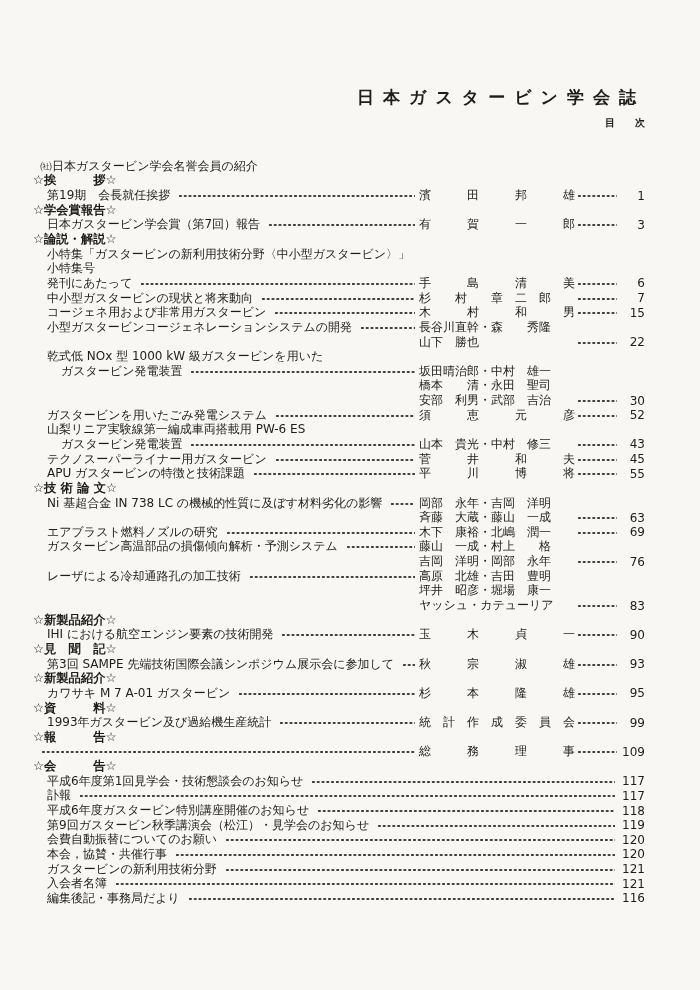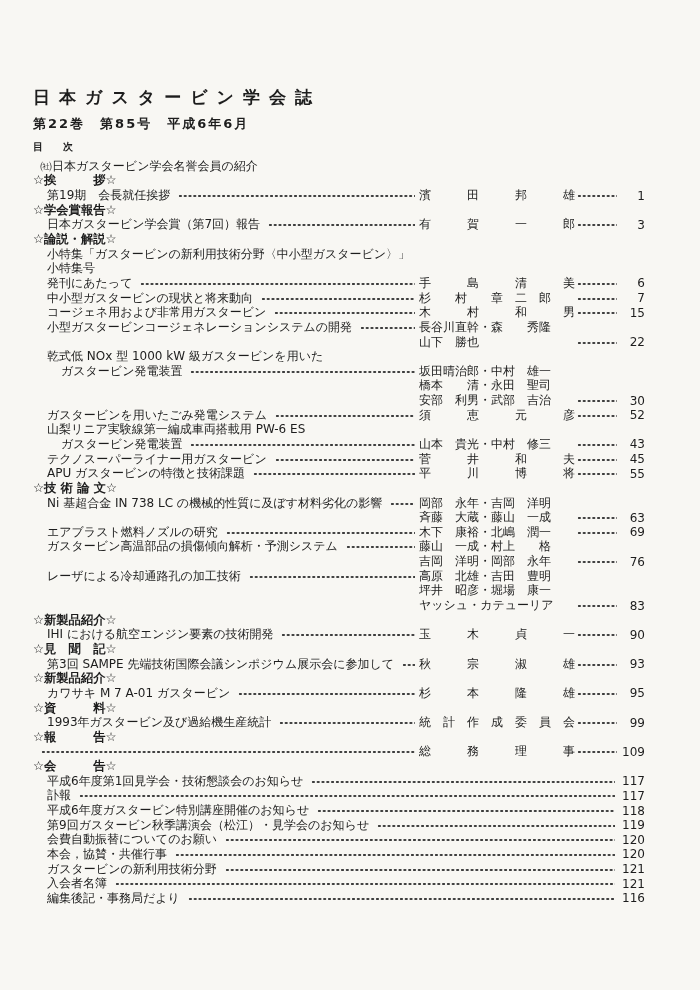--- a/index.html
+++ b/index.html
@@ -6,21 +6,21 @@
   body{
     width:700px;height:990px;
     background:#e9e9e7;
     font-family:"DejaVu Sans",sans-serif;
     color:#1d1d1d;
   }
   .sheet{
     position:relative;width:700px;height:990px;overflow:hidden;
     background:#f8f7f3;
   }
-  .header{position:absolute;top:86px;left:33px;width:612px;text-align:left;}
+  .header{position:absolute;top:86px;left:33px;width:612px;text-align:right;}
   .jtitle{font-size:17px;font-weight:bold;letter-spacing:9px;white-space:nowrap;}
   .issue{font-size:13px;font-weight:bold;letter-spacing:2px;margin-top:6px;white-space:nowrap;}
   .mokuji{font-size:10px;font-weight:bold;margin-top:7px;white-space:nowrap;}
   .toc{position:absolute;top:159px;left:33px;width:612px;display:flex;flex-direction:column;}
   .row{display:flex;align-items:center;height:14.65px;font-size:12px;white-space:nowrap;}
   .row.sec{font-weight:bold;font-size:12.3px;}
   .t{flex:0 0 auto;}
   .row.item  .t{padding-left:14px;}
   .row.item0 .t{padding-left:7px;}
   .row.sub   .t{padding-left:28px;}
@@ -37,21 +37,20 @@
   .off{background-image:none;}
   .a{flex:0 0 158px;overflow:visible;}
   .p{flex:0 0 26px;text-align:right;}
 </style>
 </head>
 <body>
 
 <div class="sheet">
   <div class="header">
     <div class="jtitle">日本ガスタービン学会誌</div>
-    <div class="issue">第22巻　第85号　平成6年6月</div>
     <div class="mokuji">目　　次</div>
   </div>
   <div class="toc" id="toc">
       <div class="row item0">
         <span class="t">㈳日本ガスタービン学会名誉会員の紹介</span>
         <span class="dots off"></span>
         <span class="a"></span>
         <span class="dots2 off"></span>
         <span class="p"></span>
       </div>

